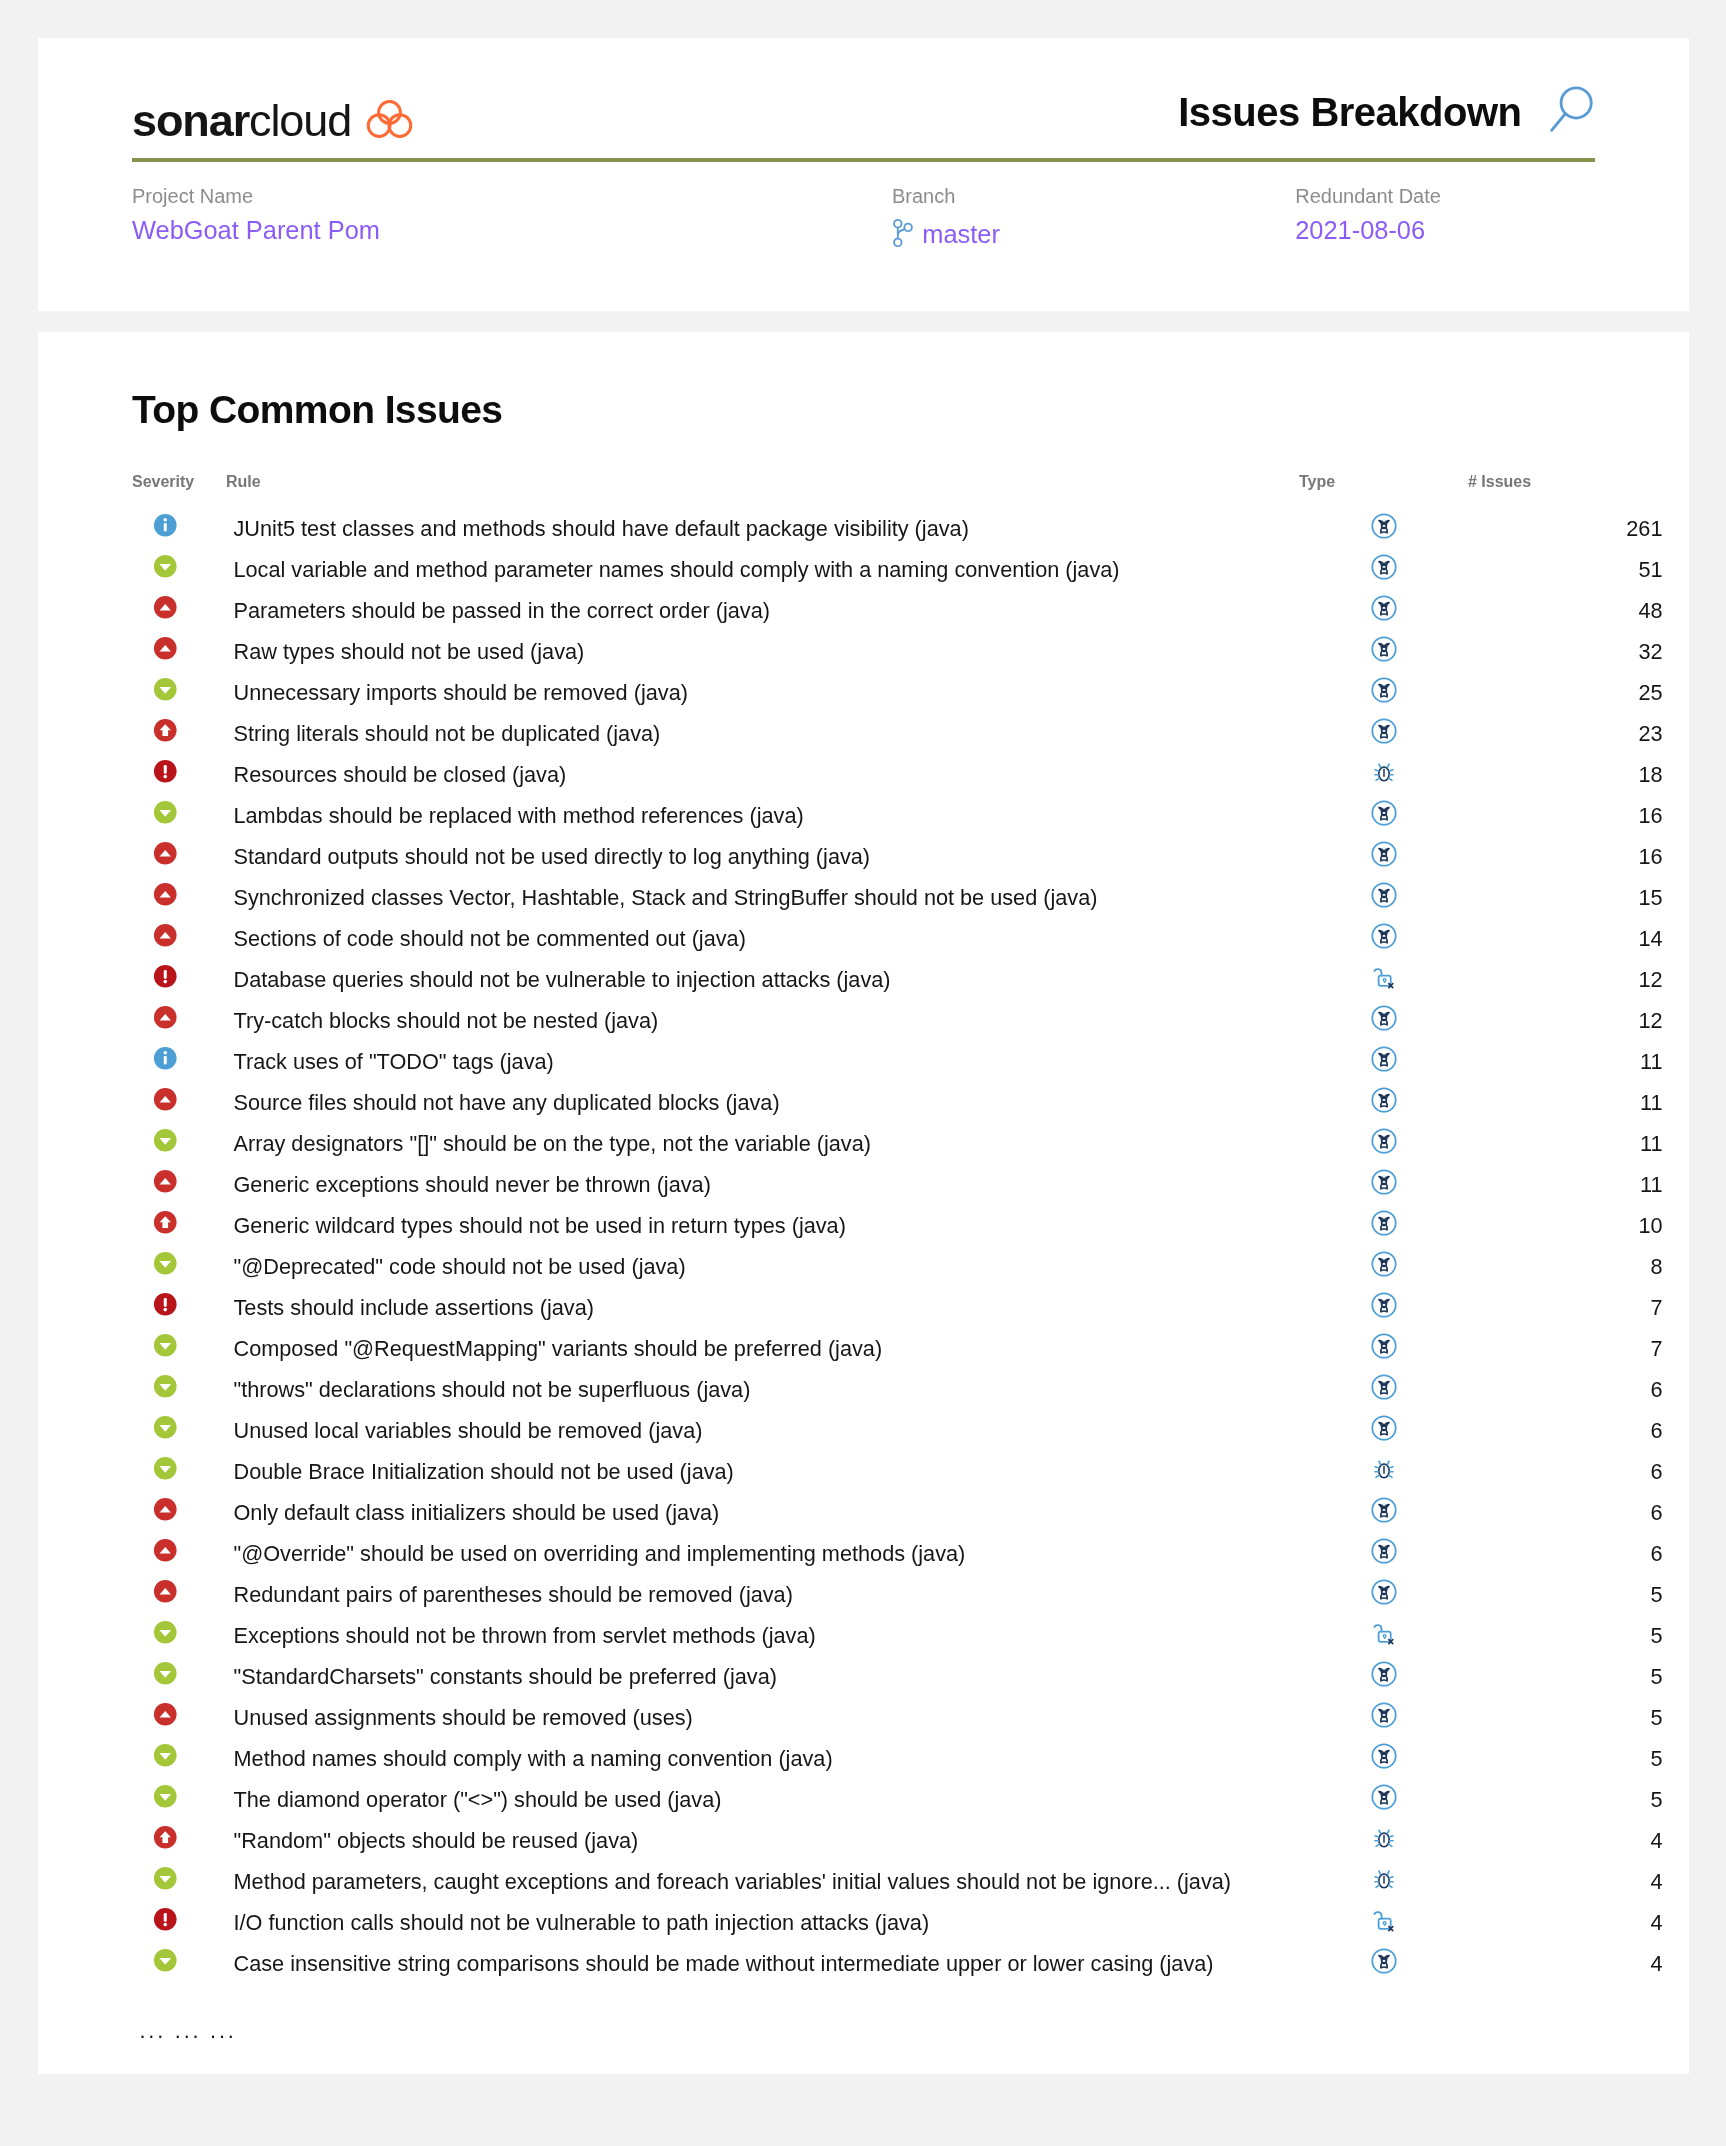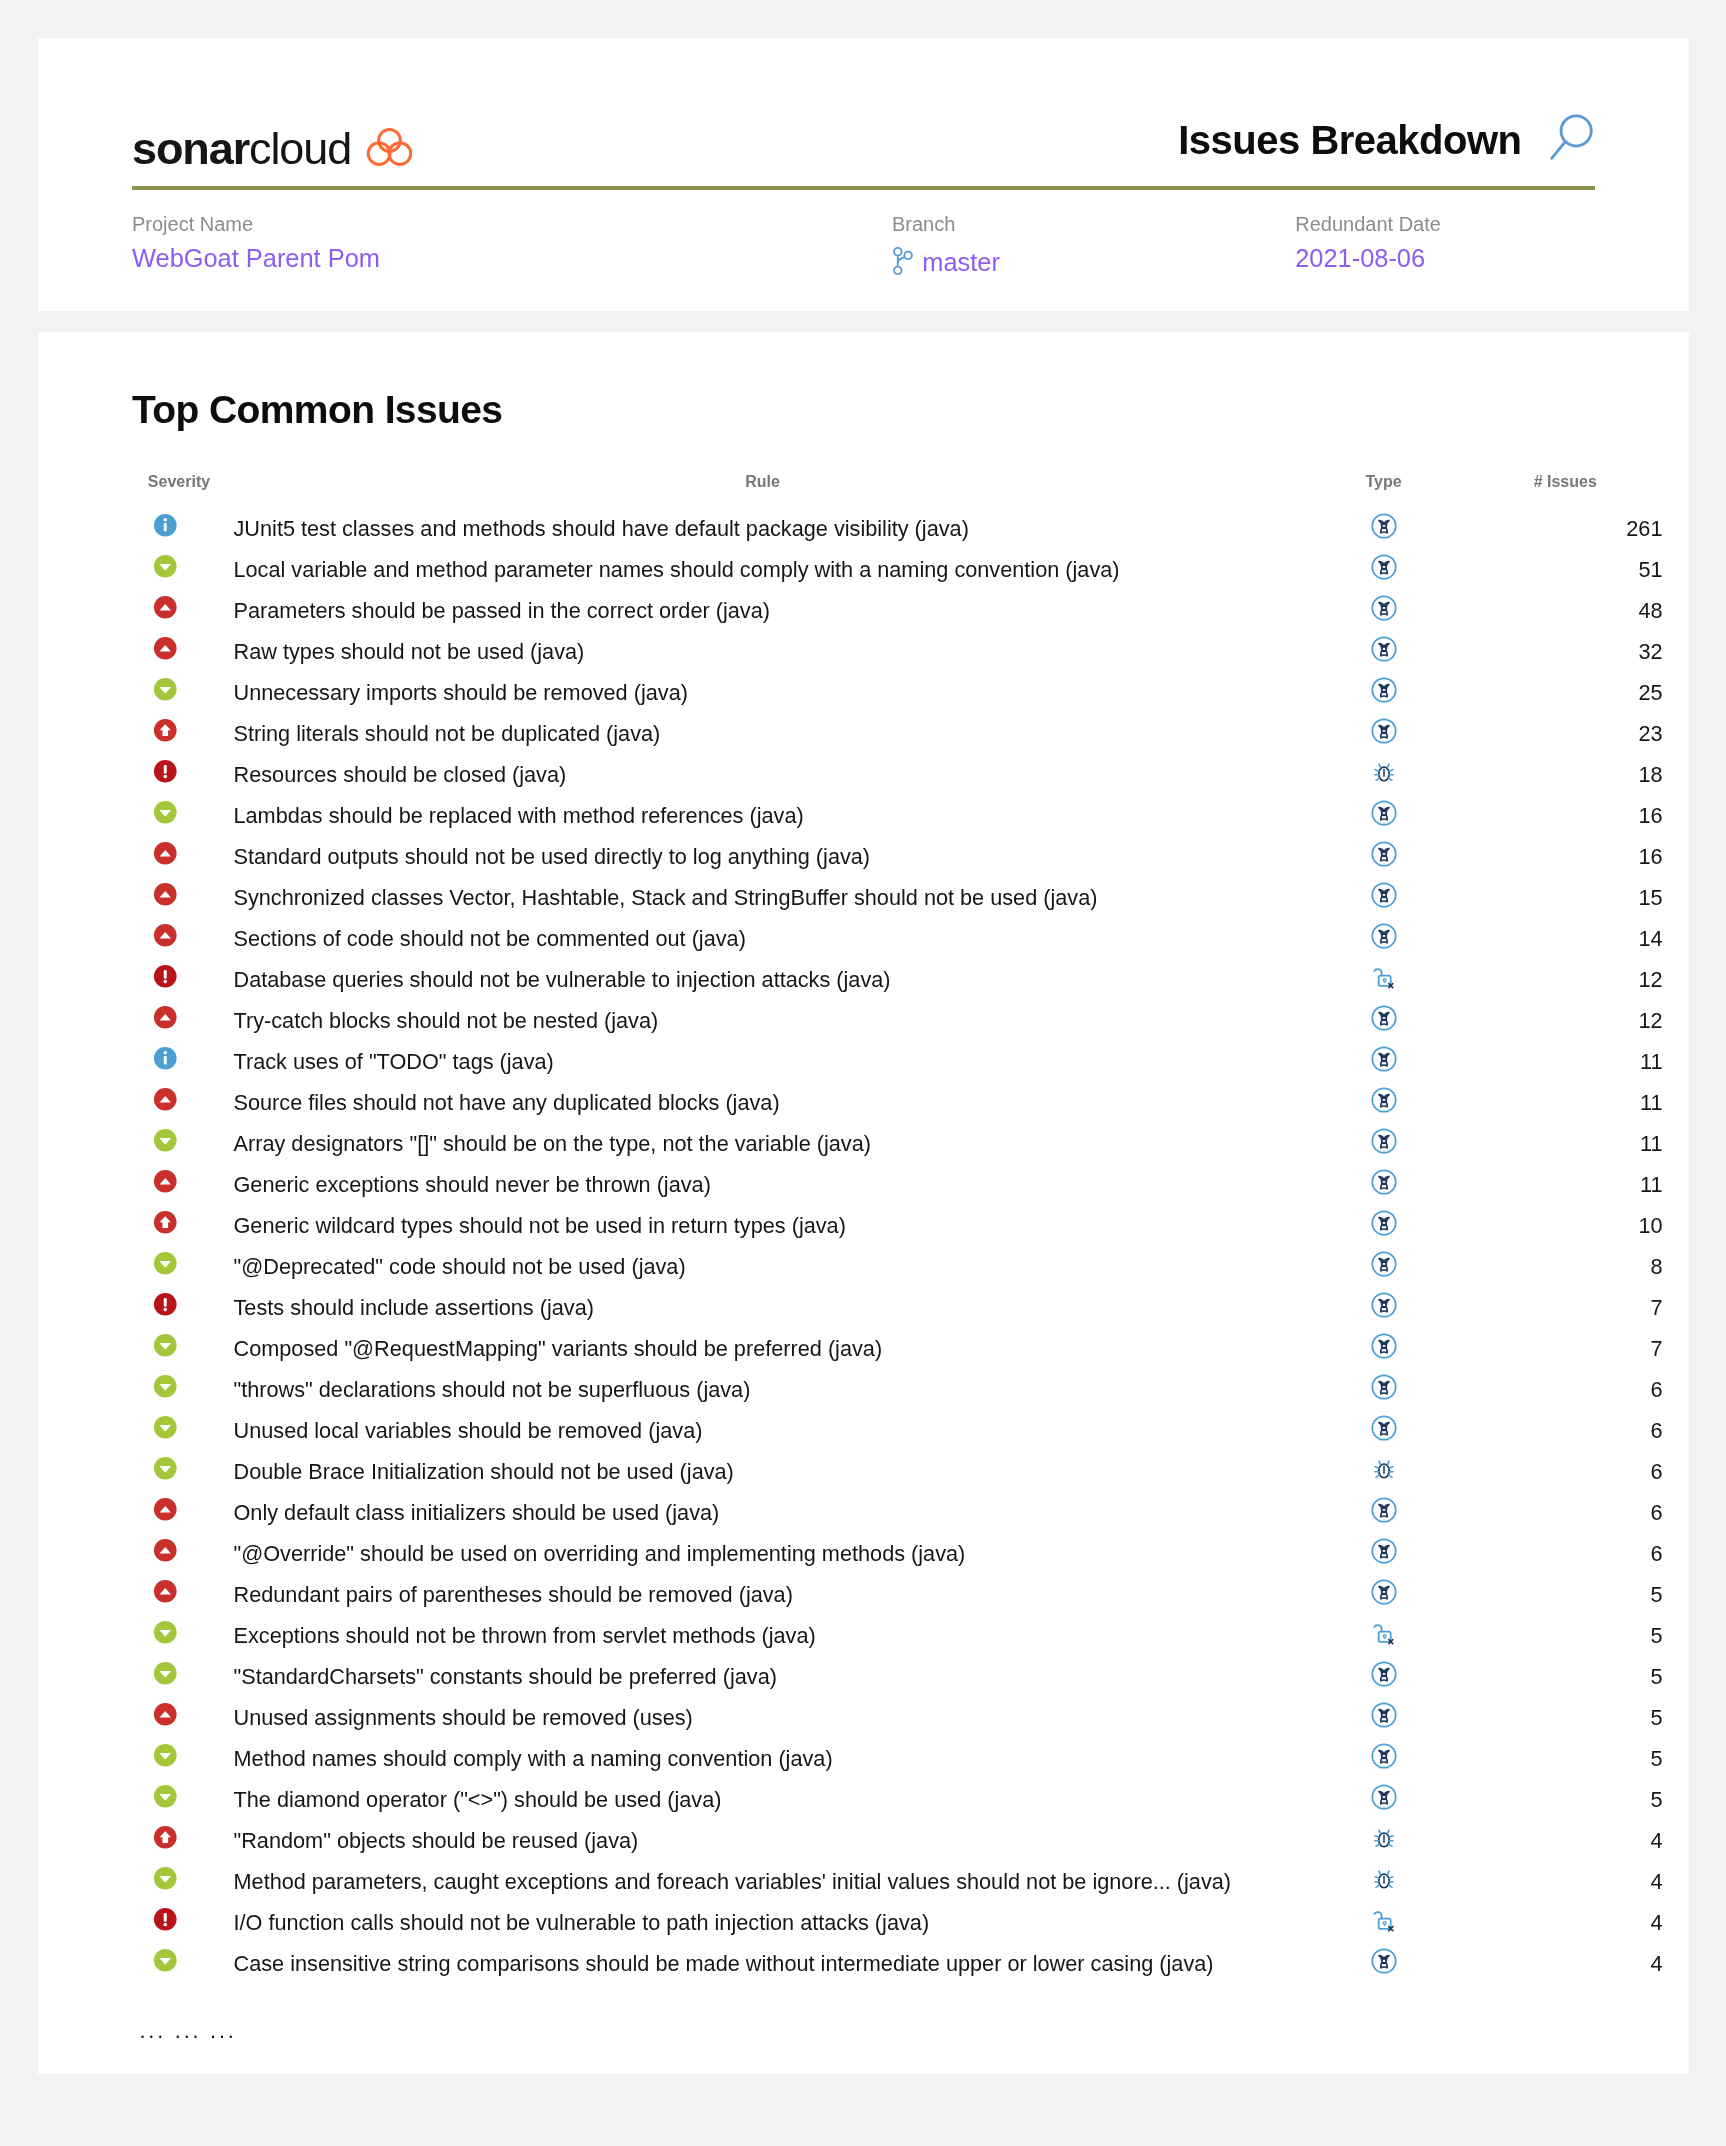--- a/index.html
+++ b/index.html
@@ -25,21 +25,20 @@
     padding: 45px 94px 0 94px;
     height: 273px;
   }
 
   .header-top {
     display: flex;
     align-items: flex-end;
     justify-content: space-between;
     padding-bottom: 15px;
     border-bottom: 4.7px solid #8c9150;
-    margin-top: 28px;
   }
 
   .logo {
     display: flex;
     align-items: center;
     gap: 13px;
   }
   .logo-text {
     font-size: 45px;
     letter-spacing: -1.1px;
@@ -109,21 +108,21 @@
   
   table.issues {
     width: 100%;
     border-collapse: collapse;
     table-layout: fixed;
   }
   table.issues th {
     font-size: 16px;
     font-weight: bold;
     color: #777777;
-    text-align: center;
+    text-align: left;
     padding-bottom: 17px;
     vertical-align: bottom;
   }
   th.col-severity { width: 94px; }
   th.col-rule     { width: 1073px; }
   th.col-type     { width: 169px; text-align: center; }
   th.col-count    { width: 202px; text-align: right; padding-right: 7.5px; }
 
   table.issues td {
     height: 41px;

